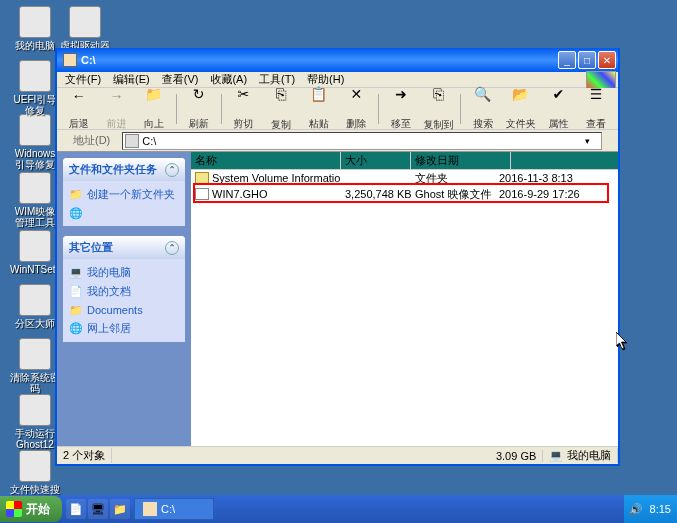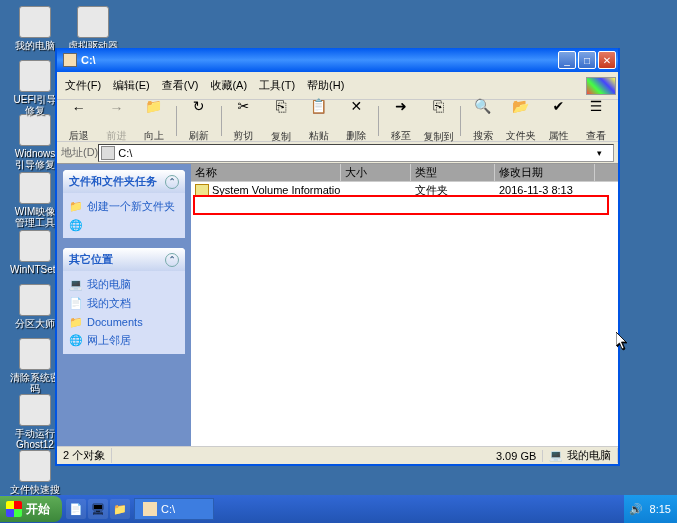--- a/index.html
+++ b/index.html
@@ -15,53 +15,53 @@
 
 .win { position: absolute; left: 55px; top: 48px; width: 565px; height: 418px; background: #ece9d8; border: 2px solid #0054e3; border-top-width: 0; display: flex; flex-direction: column; }
 .titlebar { height: 24px; background: linear-gradient(#0058ee, #3d91ff, #0058ee); display: flex; align-items: center; padding: 0 2px 0 6px; }
 .titlebar .ticon { width: 14px; height: 14px; background: #f5deb3; border: 1px solid #666; margin-right: 4px; }
 .titlebar .ttext { color: #fff; font-size: 11px; font-weight: bold; flex: 1; }
 .winbtns { display: flex; gap: 2px; }
 .winbtn { width: 18px; height: 18px; background: linear-gradient(#7ba4e3, #3a6ecc); border: 1px solid #fff; border-radius: 2px; color: #fff; font-size: 10px; display: flex; align-items: center; justify-content: center; cursor: pointer; }
 .winbtn.close { background: linear-gradient(#e47a63, #c73b1f); }
 
 
-.menubar { height: 28px; background: #ece9d8; display: flex; align-items: center; padding: 0 2px; font-size: 11px; border-bottom: 1px solid #ccc; justify-content: flex-end; }
+.menubar { height: 16px; background: #ece9d8; display: flex; align-items: center; padding: 0 2px; font-size: 11px; border-bottom: 1px solid #ccc; justify-content: flex-end; }
 .menubar .mitem { padding: 2px 6px; cursor: pointer; }
 .menubar .spacer { flex: 1; }
 .winlogo { width: 30px; height: 18px; background: linear-gradient(45deg, #f44, #4f4, #44f, #ff4); border: 1px solid #999; }
 
 
 .toolbar { height: 42px; background: #ece9d8; display: flex; align-items: center; padding: 2px 4px; border-bottom: 1px solid #ccc; gap: 2px; }
 .tbtn { width: 36px; height: 38px; display: flex; flex-direction: column; align-items: center; justify-content: center; cursor: pointer; border-radius: 3px; }
 .tbtn .ticn { width: 20px; height: 20px; display: flex; align-items: center; justify-content: center; font-size: 14px; }
 .tbtn .tlbl { font-size: 10px; color: #333; margin-top: 15px; }
 .tsep { width: 1px; height: 30px; background: #aaa; margin: 0 2px; }
 .tbtn.disabled { opacity: 0.4; cursor: default; }
 
 
-.addrbar { height: 22px; background: #ece9d8; display: flex; align-items: center; padding: 0 4px; border-bottom: 1px solid #999; font-size: 11px; gap: 0; }
+.addrbar { height: 22px; background: #ece9d8; display: flex; align-items: center; padding: 0 16px; border-bottom: 1px solid #999; font-size: 11px; gap: 12px; }
 .addrbar .albl { color: #666; }
 .addrbar .afield { flex: 1; height: 18px; background: #fff; border: 1px inset #999; display: flex; align-items: center; padding: 0 2px; gap: 3px; }
 .addrbar .afield .aicon { width: 14px; height: 14px; background: #ddd; border: 1px solid #888; }
 .addrbar .afield .atxt { flex: 1; font-size: 11px; }
 .addrbar .afield .add { width: 14px; cursor: pointer; font-size: 9px; }
 
 
 .body { flex: 1; display: flex; background: #fff; }
 .sidebar { width: 134px; background: #7190c8; padding: 6px; overflow: hidden; }
 .panel { background: linear-gradient(#fff, #d6dff7); border-radius: 4px 4px 0 0; margin-bottom: 10px; font-size: 11px; }
 .phead { background: linear-gradient(#fff, #c7d4f0); padding: 4px 6px; font-weight: bold; color: #215dc6; display: flex; justify-content: space-between; align-items: center; cursor: pointer; border-radius: 4px 4px 0 0; }
 .phead .chev { width: 14px; height: 14px; border: 1px solid #7aa; border-radius: 50%; display: flex; align-items: center; justify-content: center; font-size: 8px; color: #468; }
 .pbody { padding: 4px 6px; background: #d6dff7; }
 .plink { display: flex; align-items: center; gap: 4px; padding: 2px 0; color: #215dc6; cursor: pointer; }
 .plink .picn { width: 14px; height: 14px; display: flex; align-items: center; justify-content: center; font-size: 11px; }
 
 .listarea { flex: 1; display: flex; flex-direction: column; }
-.colhead { height: 18px; display: flex; background: #a3a3a3; border-bottom: 1px solid #ccc; }
+.colhead { height: 18px; display: flex; background: #0f766e; border-bottom: 1px solid #ccc; }
 .colhead .ch { border-right: 1px solid #ccc; padding: 2px 4px; font-size: 11px; cursor: pointer; display: flex; align-items: center; }
 .rows { flex: 1; position: relative; }
 .row { display: flex; font-size: 11px; height: 16px; align-items: center; }
 .row .cell { padding: 0 4px; overflow: hidden; white-space: nowrap; }
 .row .ficon { width: 14px; height: 12px; background: #f0e68c; border: 1px solid #b8860b; margin-right: 3px; flex-shrink: 0; }
 .row .ficon.file { background: #fff; border: 1px solid #888; }
 .hlbox { position: absolute; border: 2px solid red; pointer-events: none; }
 .c-name { width: 150px; display: flex; align-items: center; }
 .c-size { width: 70px; text-align: right; }
 .c-type { width: 84px; }
@@ -88,21 +88,21 @@
 .cursor svg { filter: drop-shadow(1px 1px 0 #000); }
 </style>
 </head>
 <body>
 
 <div class="desktop" id="desktop">
     <div class="dicon" style="left: 10px; top: 6px;">
       <div class="ibox"></div>
       <div class="lbl">我的电脑</div>
     </div>
-    <div class="dicon" style="left: 68px; top: 6px;">
+    <div class="dicon" style="left: 60px; top: 6px;">
       <div class="ibox"></div>
       <div class="lbl">虚拟驱动器</div>
     </div>
     <div class="dicon" style="left: 10px; top: 114px;">
       <div class="ibox"></div>
       <div class="lbl">Widnows引导修复</div>
     </div>
     <div class="dicon" style="left: 10px; top: 60px;">
       <div class="ibox"></div>
       <div class="lbl">UEFI引导修复</div>
@@ -267,32 +267,40 @@
               <span>网上邻居</span>
             </div>
           </div>
       </div>
     </div>
 
     <div class="listarea">
       <div class="colhead">
         <div class="ch c-name">名称</div>
         <div class="ch c-size">大小</div>
-        <div class="ch c-type">类型</div>
         <div class="ch c-date">修改日期</div>
       </div>
       <div class="rows" id="rows">
         <div class="row">
             <div class="cell c-name">
               <div class="ficon "></div>
               <span>System Volume Information</span>
             </div>
             <div class="cell c-size"></div>
             <div class="cell c-type">文件夹</div>
             <div class="cell c-date">2016-11-3 8:13</div>
+          </div>
+          <div class="row">
+            <div class="cell c-name">
+              <div class="ficon file"></div>
+              <span>WIN7.GHO</span>
+            </div>
+            <div class="cell c-size">3,250,748 KB</div>
+            <div class="cell c-type">Ghost 映像文件</div>
+            <div class="cell c-date">2016-9-29 17:26</div>
           </div>
           <div class="hlbox" style="left:2px; top:13px; width:416px; height:20px;"></div>
       </div>
     </div>
   </div>
 
   <div class="statusbar">
     <div class="spart">2 个对象</div>
     <div class="sfill"></div>
     <div class="spart">3.09 GB</div>

